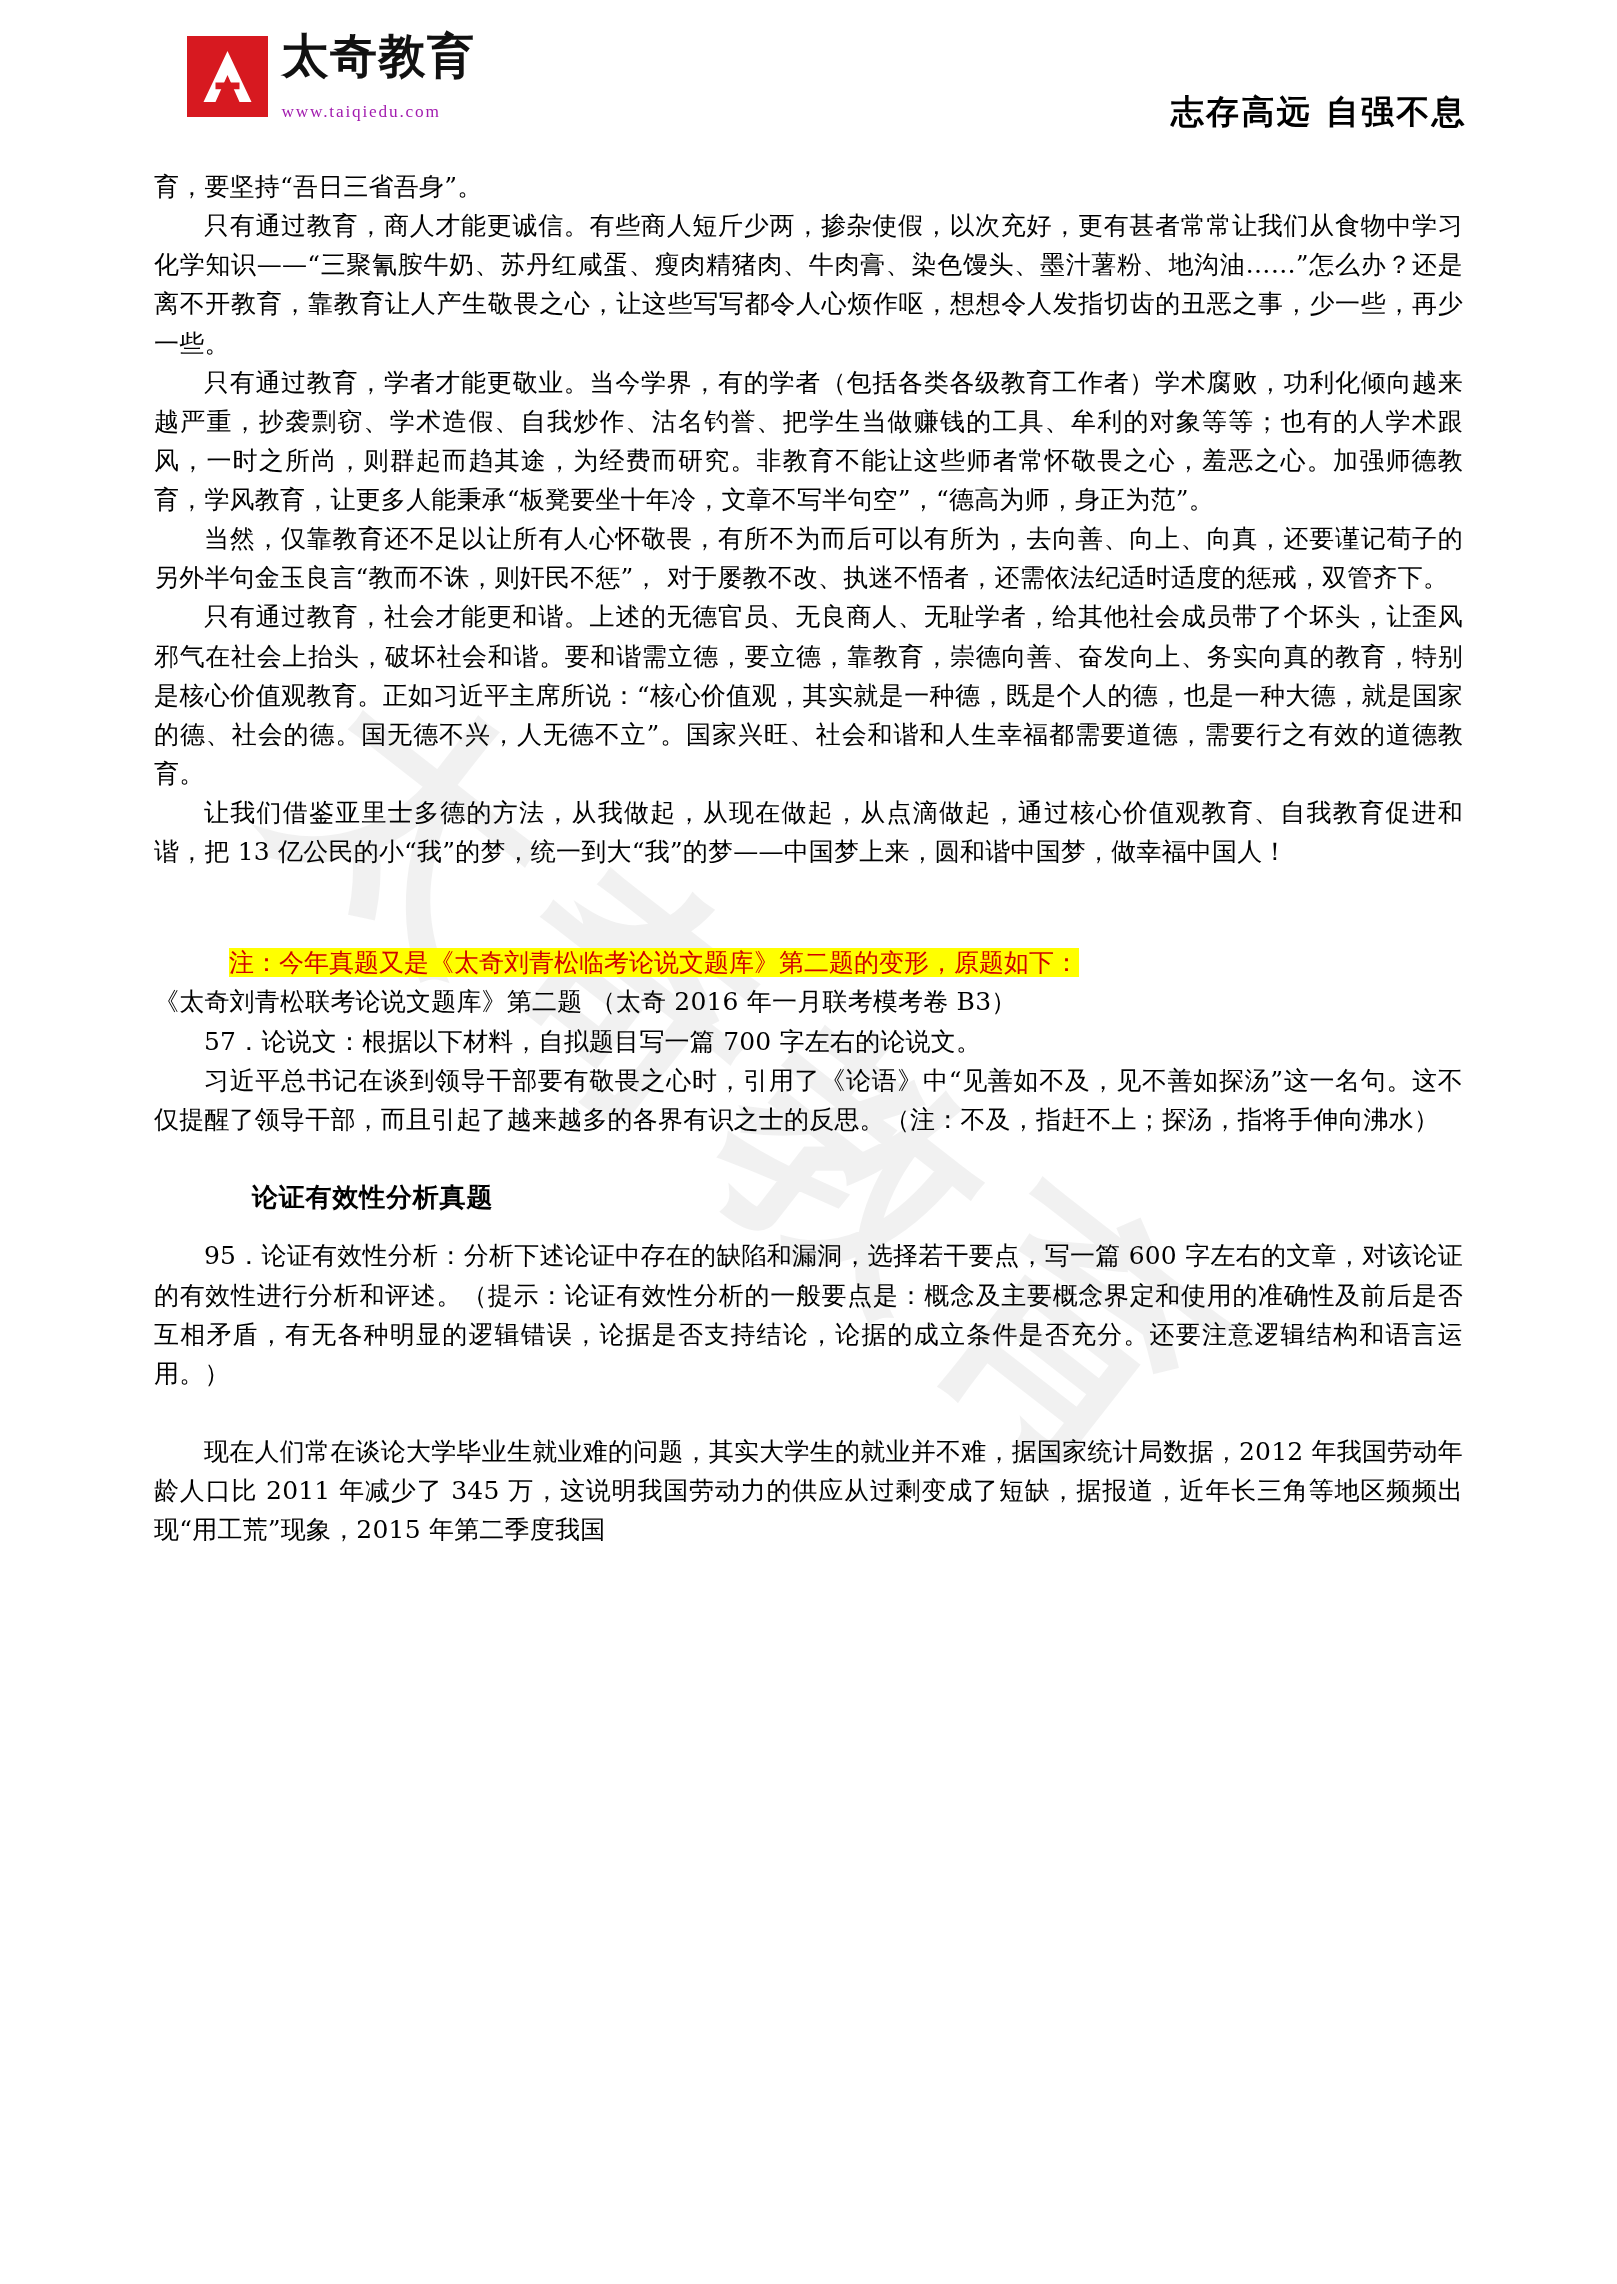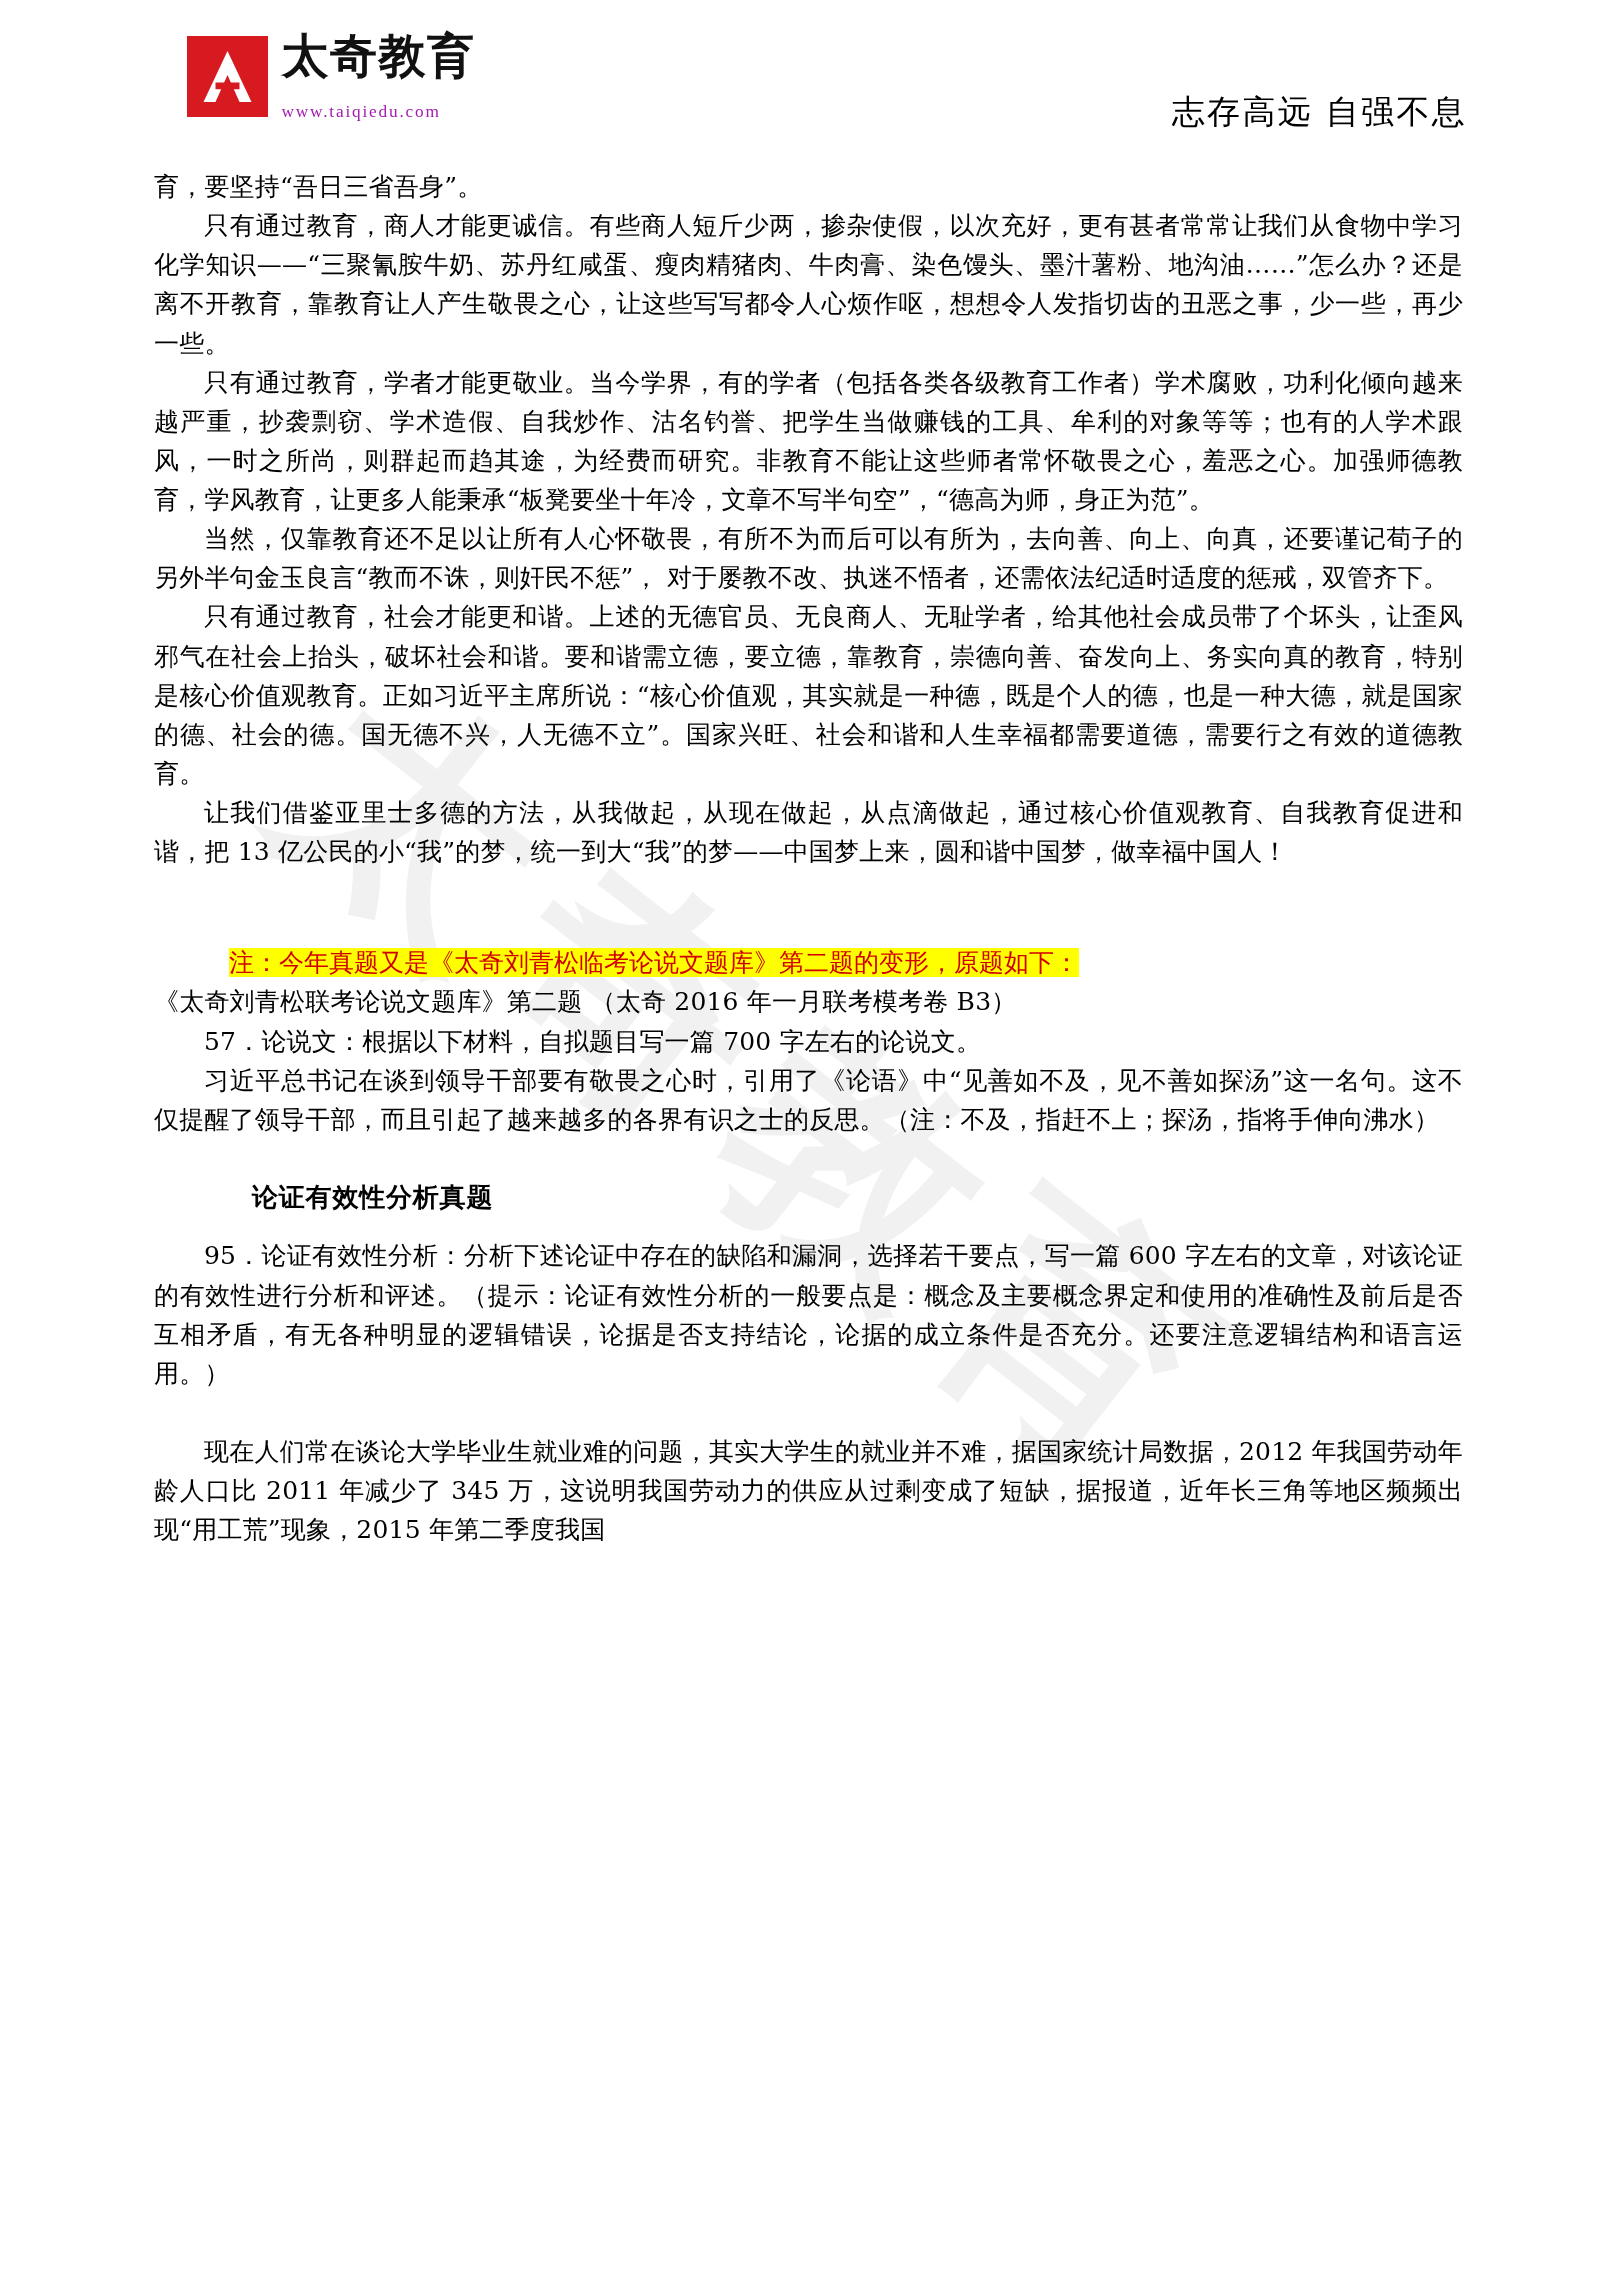--- a/index.html
+++ b/index.html
@@ -87,21 +87,21 @@
     letter-spacing: 1.8px;
     color: #a21caf;
     margin-top: 21px;
   }
   .header-slogan {
     position: absolute;
     right: 150px;
     top: 90px;
     font-family: "DejaVu Sans", "Liberation Sans", sans-serif;
     font-size: 33px;
-    font-weight: normal;
+    font-weight: bold;
     letter-spacing: 2.3px;
     color: #000;
     margin-left: 28px;
   }
 
   
   .page {
     position: absolute;
     left: 154px;
     top: 167px;

